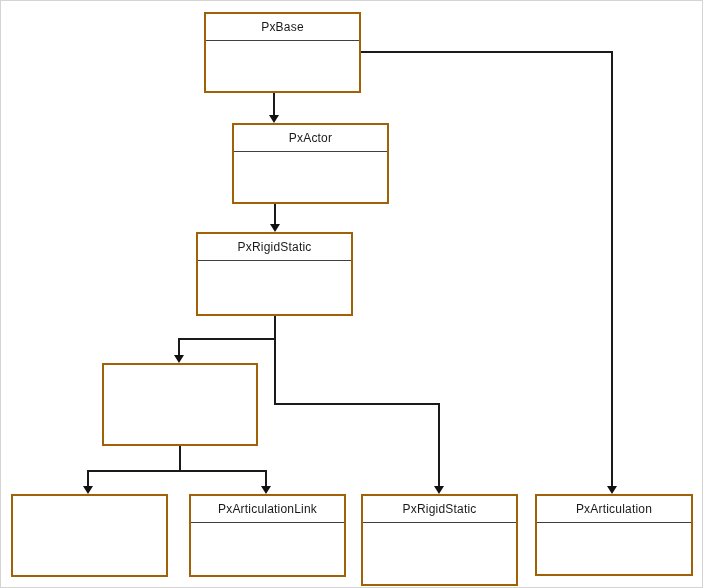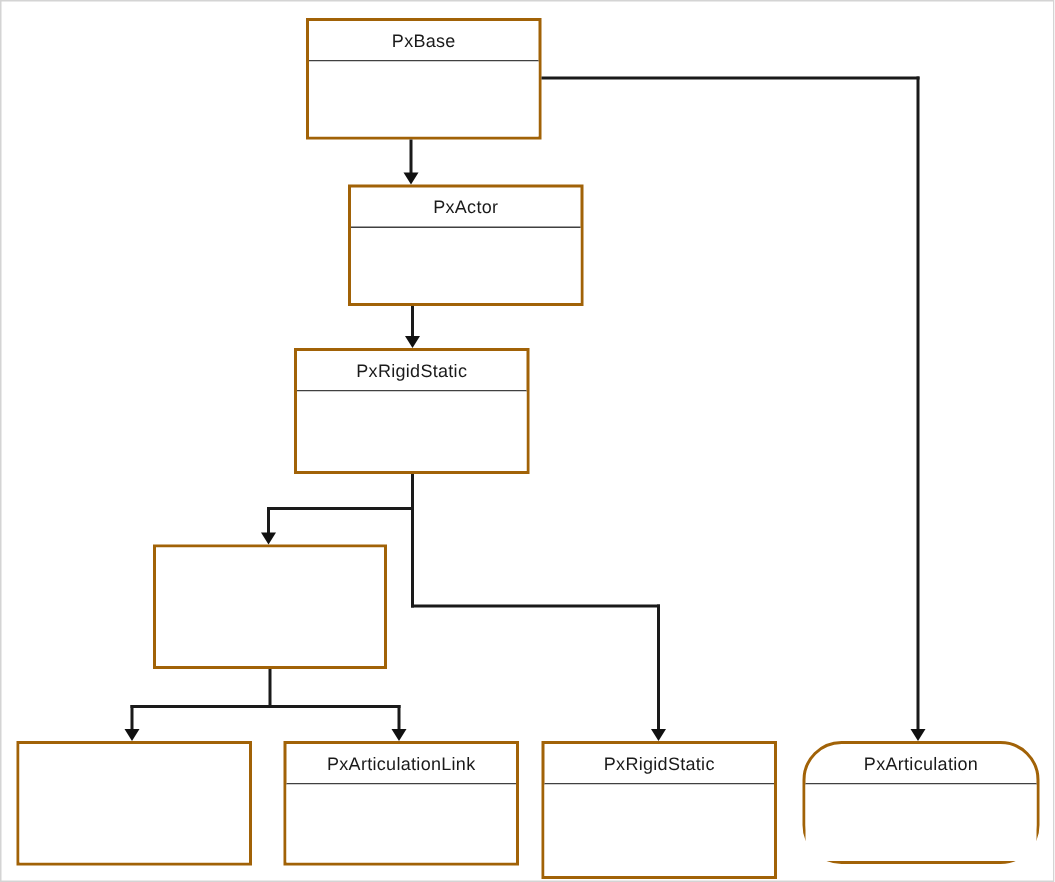--- a/index.html
+++ b/index.html
@@ -90,21 +90,21 @@
   <div class="node" style="left:188px; top:493px; width:157px; height:83px;">
     <div class="node-title">PxArticulationLink</div>
     <div class="node-body"></div>
   </div>
 
   <div class="node" style="left:360px; top:493px; width:157px; height:92px;">
     <div class="node-title">PxRigidStatic</div>
     <div class="node-body"></div>
   </div>
 
-  <div class="node" style="left:534px; top:493px; width:158px; height:82px;border-radius:26px;">
+  <div class="node" style="left:534px; top:493px; width:158px; height:82px;">
     <div class="node-title">PxArticulation</div>
     <div class="node-body"></div>
   </div>
 
   <div class="vline" style="left:272px; top:92px; height:23px;"></div>
   <div class="arrow-down" style="left:268px; top:114px;"></div>
 
   <div class="vline" style="left:273px; top:203px; height:21px;"></div>
   <div class="arrow-down" style="left:269px; top:223px;"></div>
 

